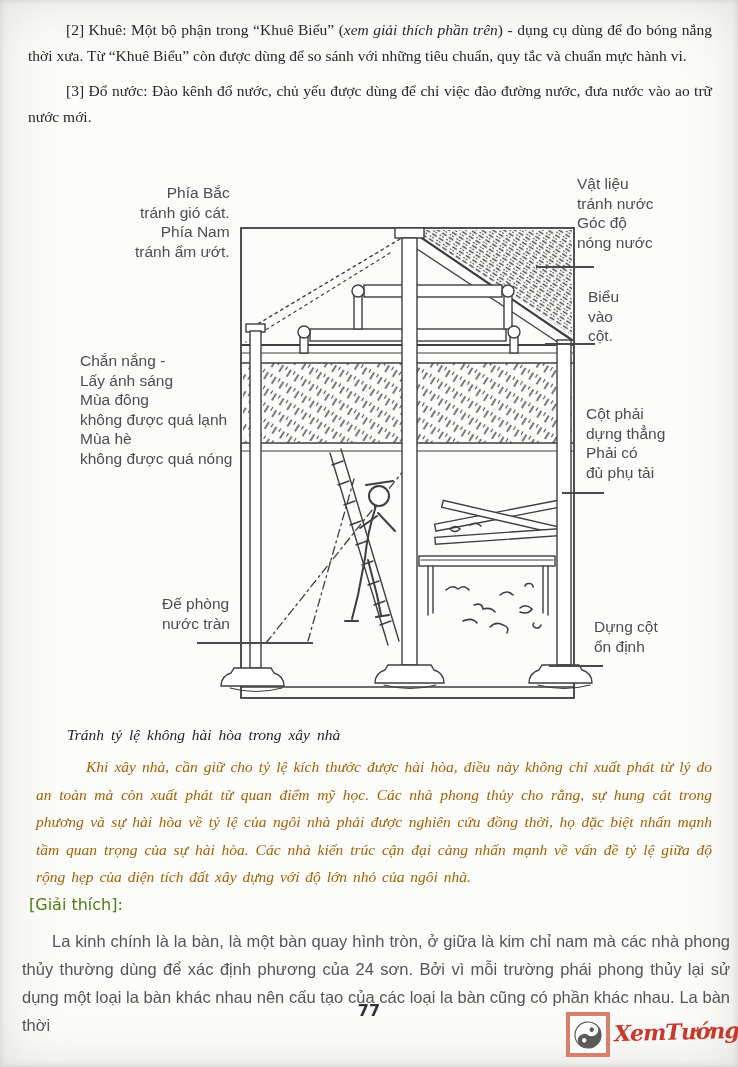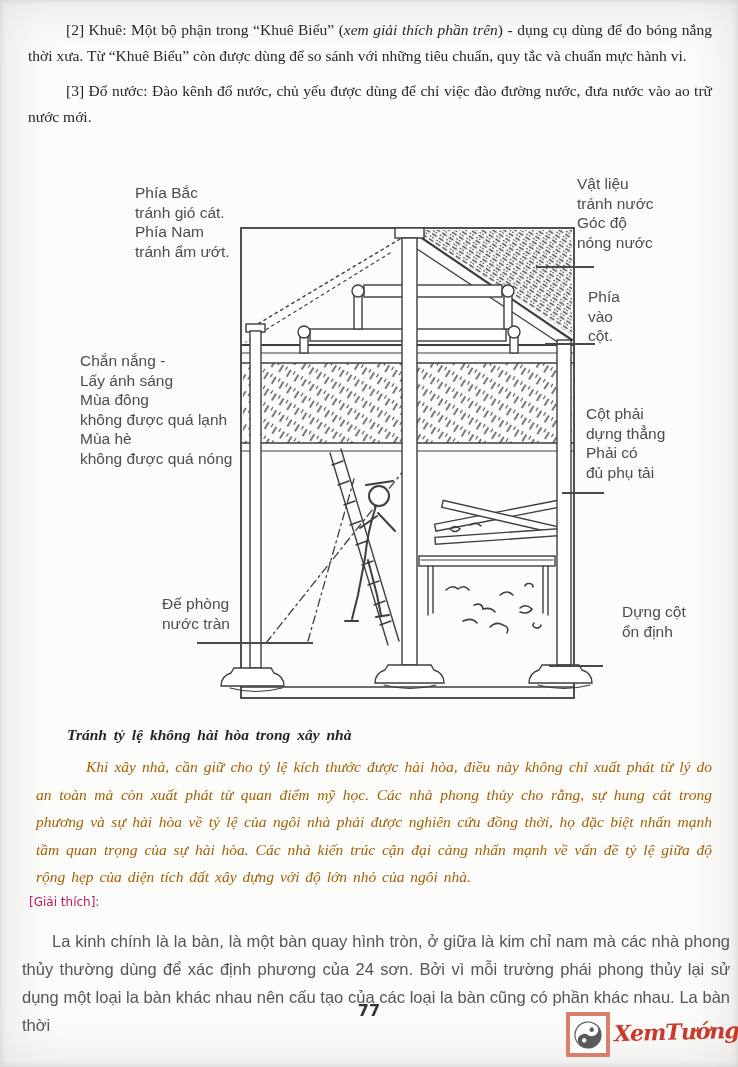--- a/index.html
+++ b/index.html
@@ -12,24 +12,24 @@
   
   .intro{position:absolute;top:17px;left:28px;right:26px;font-size:15.5px;line-height:26px;text-align:justify;color:#262626;}
   .intro p{margin:0 0 9px 0;text-indent:38px;}
   .intro i{font-style:italic;}
   
   .diagram{position:absolute;top:170px;left:0;width:738px;height:548px;}
   .dlabel{position:absolute;font-family:"Liberation Sans", sans-serif;font-size:15.5px;line-height:19.5px;color:#4d4d4d;white-space:pre-line;}
   .leader{position:absolute;height:2px;background:#4a4a4a;}
   svg.house{position:absolute;left:238px;top:43px;overflow:visible;}
   
-  .harmony-title{position:absolute;top:726px;left:67px;font-weight:bold;font-style:italic;font-size:15.5px;word-spacing:3px;color:#242424;}
+  .harmony-title{position:absolute;top:726px;left:67px;font-weight:normal;font-style:italic;font-size:15.5px;word-spacing:3px;color:#242424;}
   .harmony-body{position:absolute;top:753px;left:36px;width:676px;font-style:italic;font-size:15.5px;line-height:27.5px;text-align:justify;text-indent:50px;word-spacing:2px;color:#a16207;}
   
-  .explain-heading{position:absolute;top:895px;left:29px;font-family:"DejaVu Sans", sans-serif;font-size:12px;color:#be185d;}
+  .explain-heading{position:absolute;top:895px;left:29px;font-family:"DejaVu Sans", sans-serif;font-size:16px;color:#4d7c0f;}
   .explain-body{position:absolute;top:927px;left:22px;width:708px;font-family:Liberation Sans, sans-serif;font-size:16.5px;line-height:28px;text-align:justify;text-indent:30px;color:#555;}
   .pagenum{position:absolute;top:1001px;left:0;width:100%;text-align:center;font-family:"DejaVu Sans", sans-serif;font-weight:bold;font-size:16px;color:#333;}
   
   .watermark{position:absolute;top:1012px;left:566px;display:flex;align-items:flex-start;}
   .yy-box{width:44px;height:45px;background:#d9806a;display:flex;align-items:center;justify-content:center;}
   .yy-inner{width:36px;height:37px;background:#fdfdfd;display:flex;align-items:center;justify-content:center;}
   .wm-text{font-family:"DejaVu Serif", serif;font-style:italic;font-weight:bold;font-size:22px;color:#c8392b;margin:6px 0 0 4px;letter-spacing:-1px;transform:rotate(-1.5deg);white-space:nowrap;}
 </style>
 </head>
 <body>
@@ -150,44 +150,44 @@
           <path d="M-4,455 h37 l3,5 q10,3 10,13 h-63 q0,-10 10,-13 z"></path>
           <path d="M304,452 h37 l3,5 q10,3 10,13 h-63 q0,-10 10,-13 z"></path>
         </g>
         <path d="M146,472 q26,7 52,0" stroke-width="1.1"></path>
         <path d="M-8,475 q26,7 52,0" stroke-width="1.1"></path>
         <path d="M300,472 q26,7 52,0" stroke-width="1.1"></path>
         <line x1="3" y1="474" x2="336" y2="474" stroke-width="1.6"></line>
       </g>
     </svg>
 
-    <div class="dlabel" style="left:135px;top:13px;">Phía Bắc
+    <div class="dlabel" style="left:135px;top:13px;text-align:right;">Phía Bắc
 tránh gió cát.
 Phía Nam
 tránh ẩm ướt.</div>
     <div class="dlabel" style="left:577px;top:4px;">Vật liệu
 tránh nước
 Góc độ
 nóng nước</div>
-    <div class="dlabel" style="left:588px;top:117px;">Phía
+    <div class="dlabel" style="left:588px;top:117px;">Biểu
 vào
 cột.</div>
     <div class="dlabel" style="left:586px;top:234px;">Cột phải
 dựng thẳng
 Phải có
 đủ phụ tải</div>
     <div class="dlabel" style="left:80px;top:181px;">Chắn nắng -
 Lấy ánh sáng
 Mùa đông
 không được quá lạnh
 Mùa hè
 không được quá nóng</div>
     <div class="dlabel" style="left:162px;top:424px;">Đế phòng
 nước tràn</div>
-    <div class="dlabel" style="left:594px;top:432px;margin-left:28px;">Dựng cột
+    <div class="dlabel" style="left:594px;top:447px;">Dựng cột
 ổn định</div>
 
     <div class="leader" style="left:536px;top:96px;width:58px;"></div>
     <div class="leader" style="left:545px;top:173px;width:50px;"></div>
     <div class="leader" style="left:562px;top:322px;width:42px;"></div>
     <div class="leader" style="left:549px;top:495px;width:54px;"></div>
     <div class="leader" style="left:197px;top:472px;width:116px;"></div>
   </figure>
 
   <h3 class="harmony-title" style="margin:0;">Tránh tỷ lệ không hài hòa trong xây nhà</h3>

